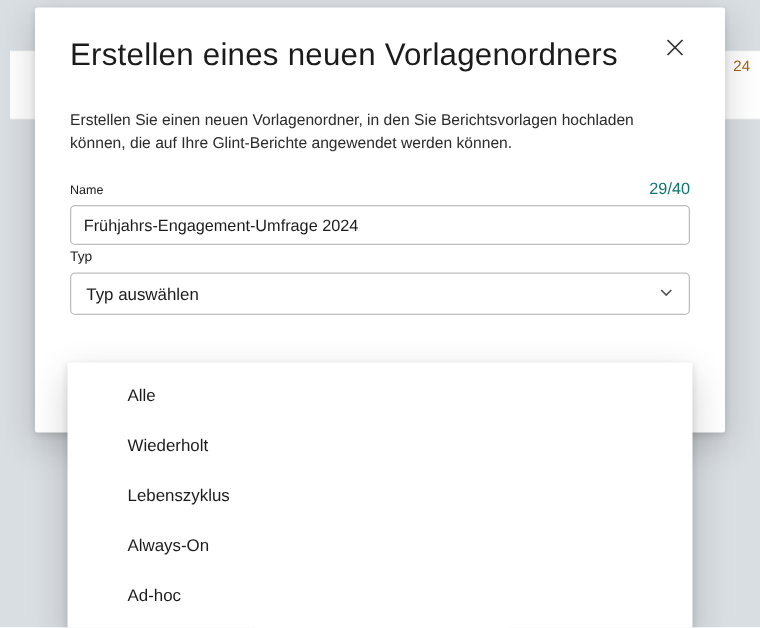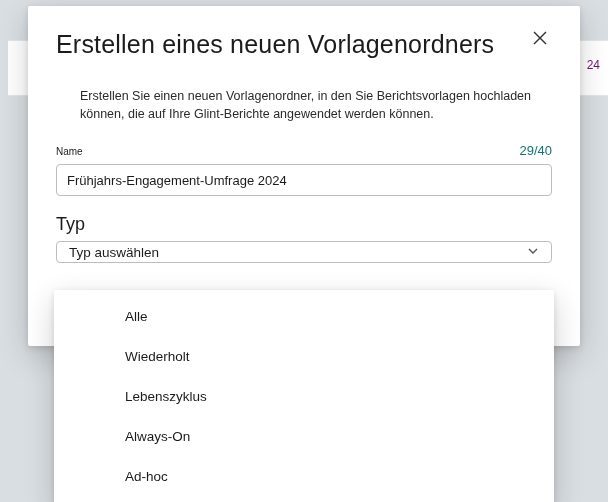--- a/index.html
+++ b/index.html
@@ -12,23 +12,23 @@
   .bg-row {
     position: absolute;
     left: 8px; right: 0px;
     top: 40px; height: 56px;
     background: #ffffff;
     border-top: 1px solid #e3e6e8;
     border-bottom: 1px solid #e3e6e8;
   }
   .bg-num {
     position: absolute;
-    right: 8px; top: 58px;
+    right: 8px; top: 46px;
     font-size: 12px;
-    color: #701a75;
+    color: #a16207;
   }
   .modal {
     position: absolute;
     left: 28px; top: 6px;
     width: 552px;
     height: 340px;
     background: #ffffff;
     border-radius: 2px;
     box-shadow: 0 10px 30px rgba(0,0,0,0.18), 0 2px 6px rgba(0,0,0,0.12);
     padding: 24px 28px 20px 28px;
@@ -50,21 +50,20 @@
     cursor: pointer;
     color: #333;
     margin-top: -2px;
   }
   .close-btn svg { width: 14px; height: 14px; }
   .modal-desc {
     margin-top: 28px;
     font-size: 12.5px;
     line-height: 1.45;
     color: #2b2b2b;
-    margin-left: 24px;
   }
   .field-row {
     display: flex;
     justify-content: space-between;
     align-items: baseline;
     margin-top: 20px;
   }
   .field-label {
     font-size: 10px;
     color: #1b1b1b;
@@ -79,29 +78,29 @@
     height: 32px;
     border: 1px solid #bdbdbd;
     border-radius: 4px;
     padding: 0 10px;
     font-size: 13px;
     color: #1b1b1b;
     font-family: inherit;
     outline: none;
   }
   .type-label {
-    margin-top: 18px;
-    font-size: 18px;
+    margin-top: 4px;
+    font-size: 11px;
     color: #1b1b1b;
   }
   .select-box {
     position: relative;
     width: 100%;
     margin-top: 6px;
-    height: 22px;
+    height: 34px;
     border: 1px solid #bdbdbd;
     border-radius: 4px;
     padding: 0 12px;
     font-size: 13.5px;
     color: #1b1b1b;
     display: flex;
     align-items: center;
     justify-content: space-between;
     cursor: pointer;
     background: #fff;
@@ -115,21 +114,21 @@
     background: #ffffff;
     border-radius: 2px;
     box-shadow: 0 10px 30px rgba(0,0,0,0.18), 0 2px 6px rgba(0,0,0,0.12);
     padding: 6px 0 10px 0;
     z-index: 5;
   }
   .dropdown-item {
     height: 40px;
     display: flex;
     align-items: center;
-    padding-left: 71px;
+    padding-left: 48px;
     font-size: 13.5px;
     color: #1b1b1b;
     cursor: pointer;
   }
 </style>
 </head>
 <body>
 
 <div class="backdrop">
   <div class="bg-row"></div>

